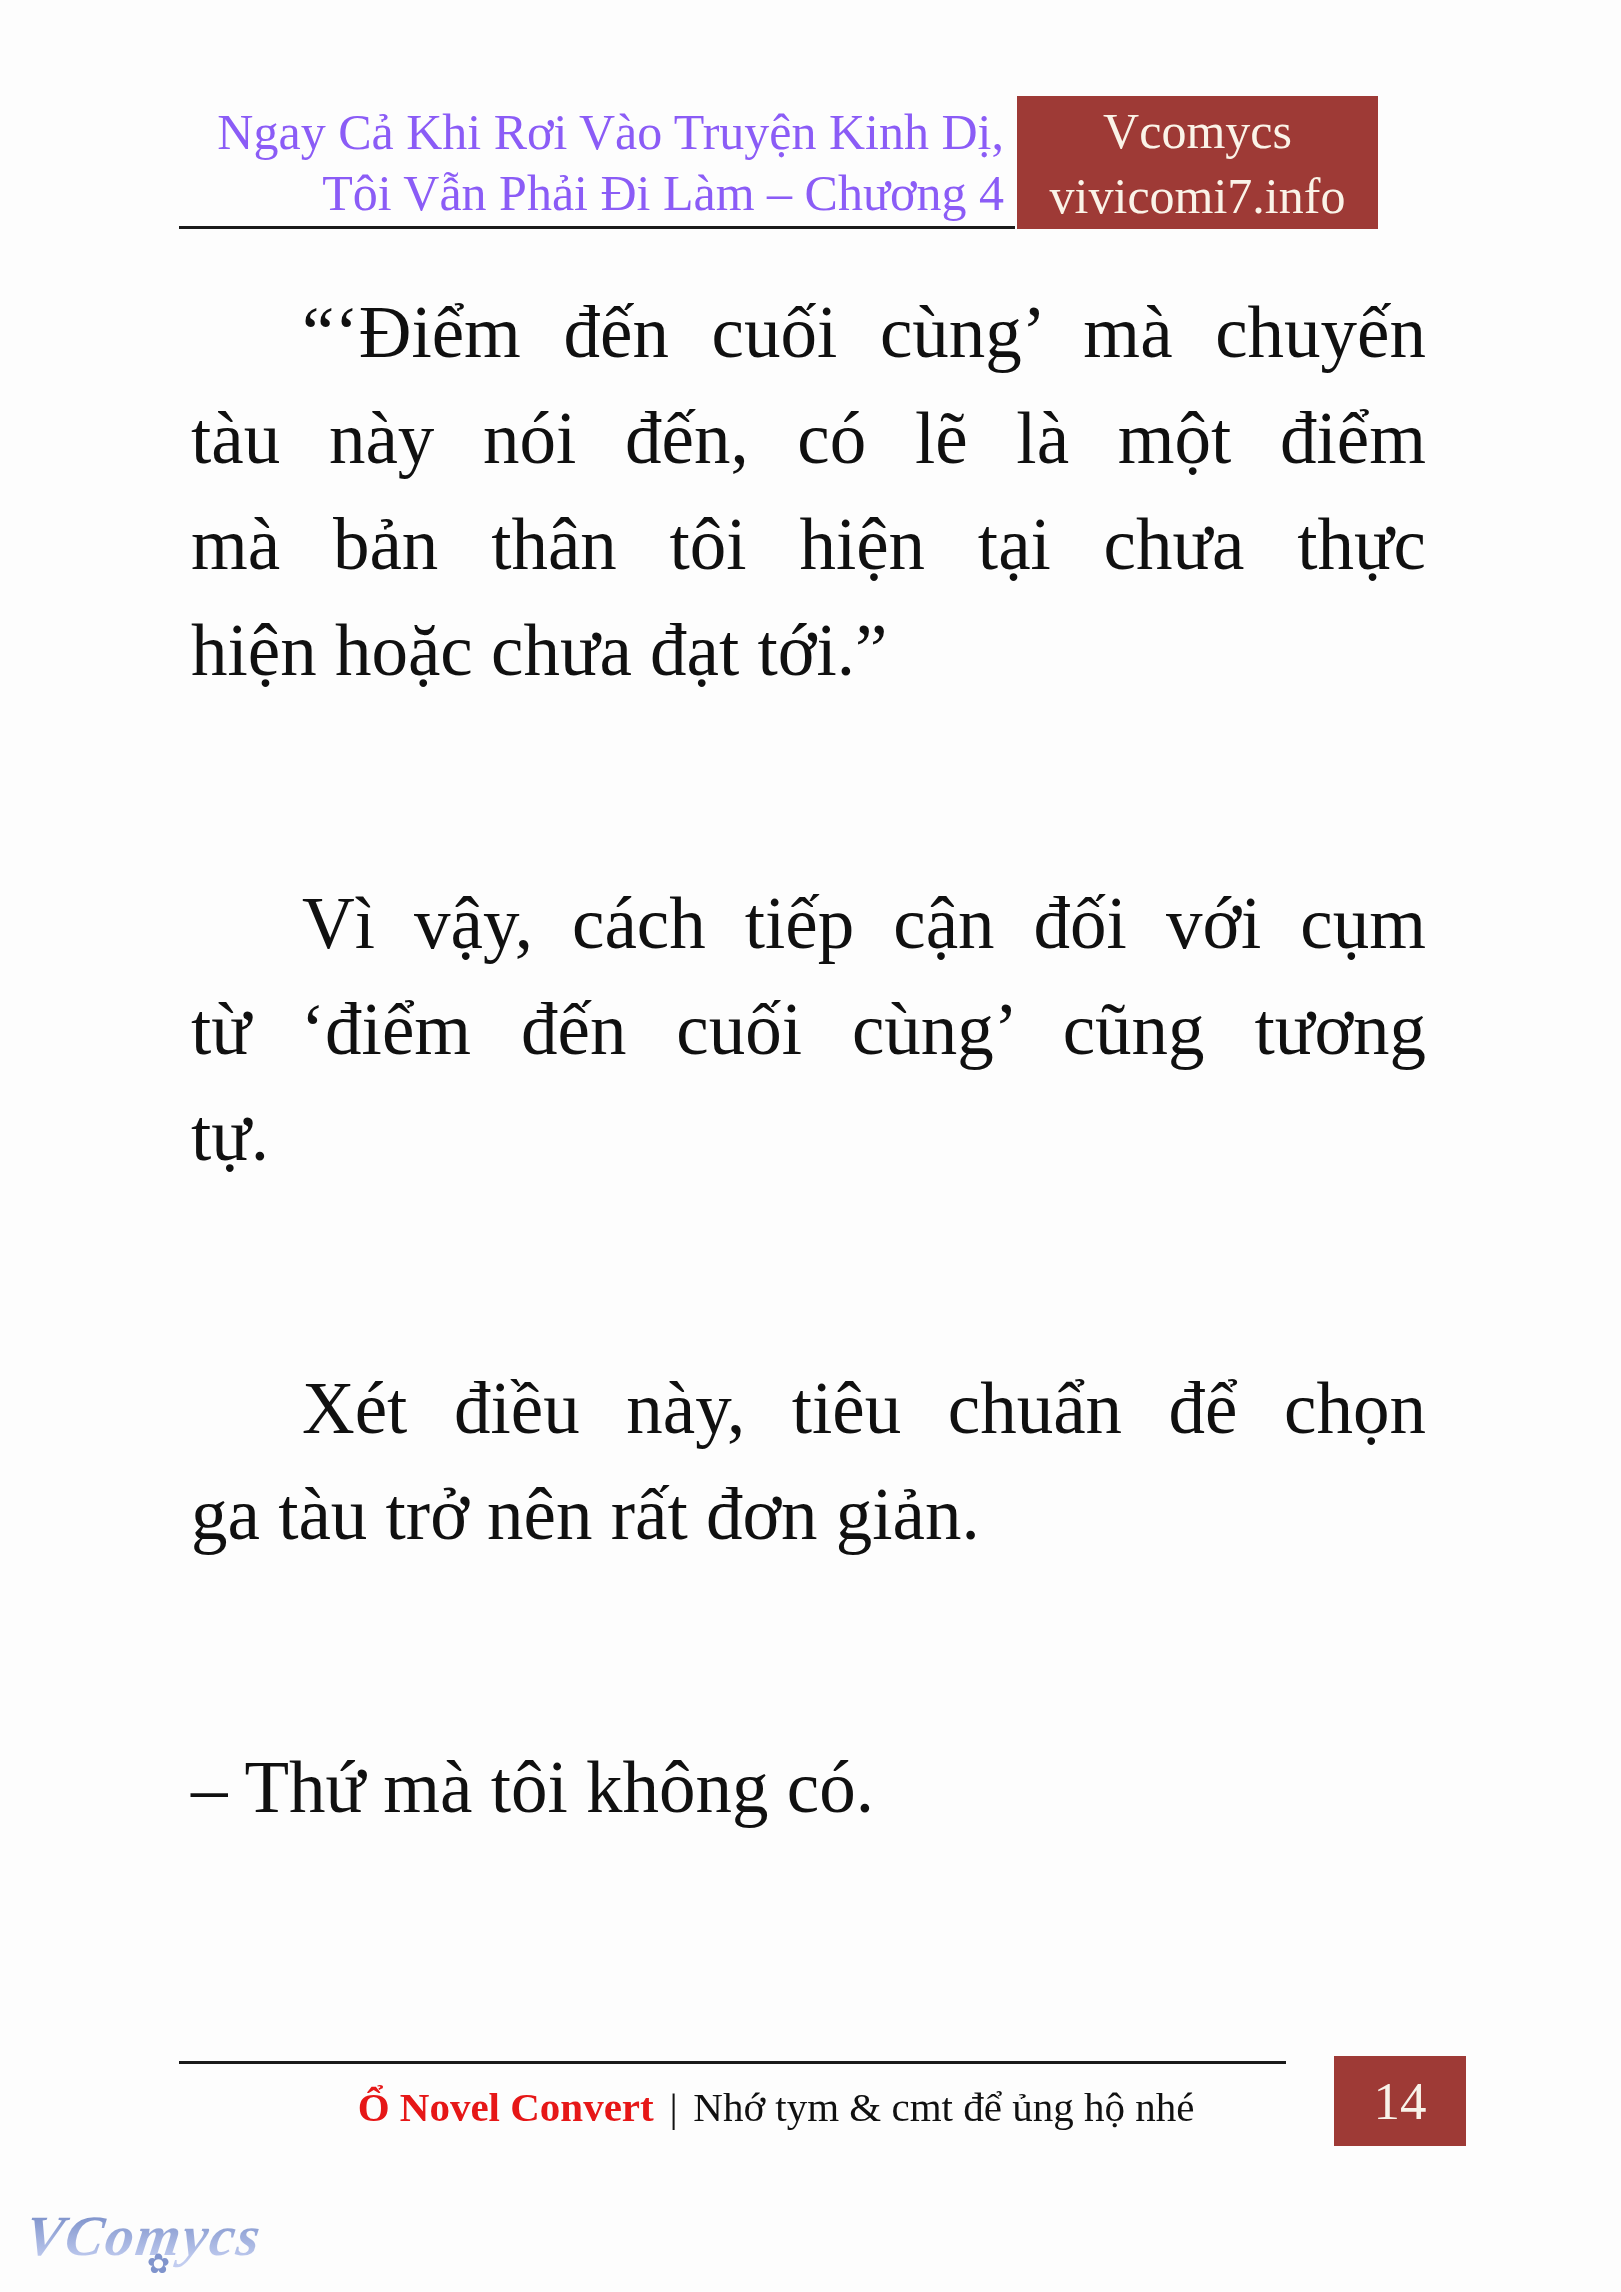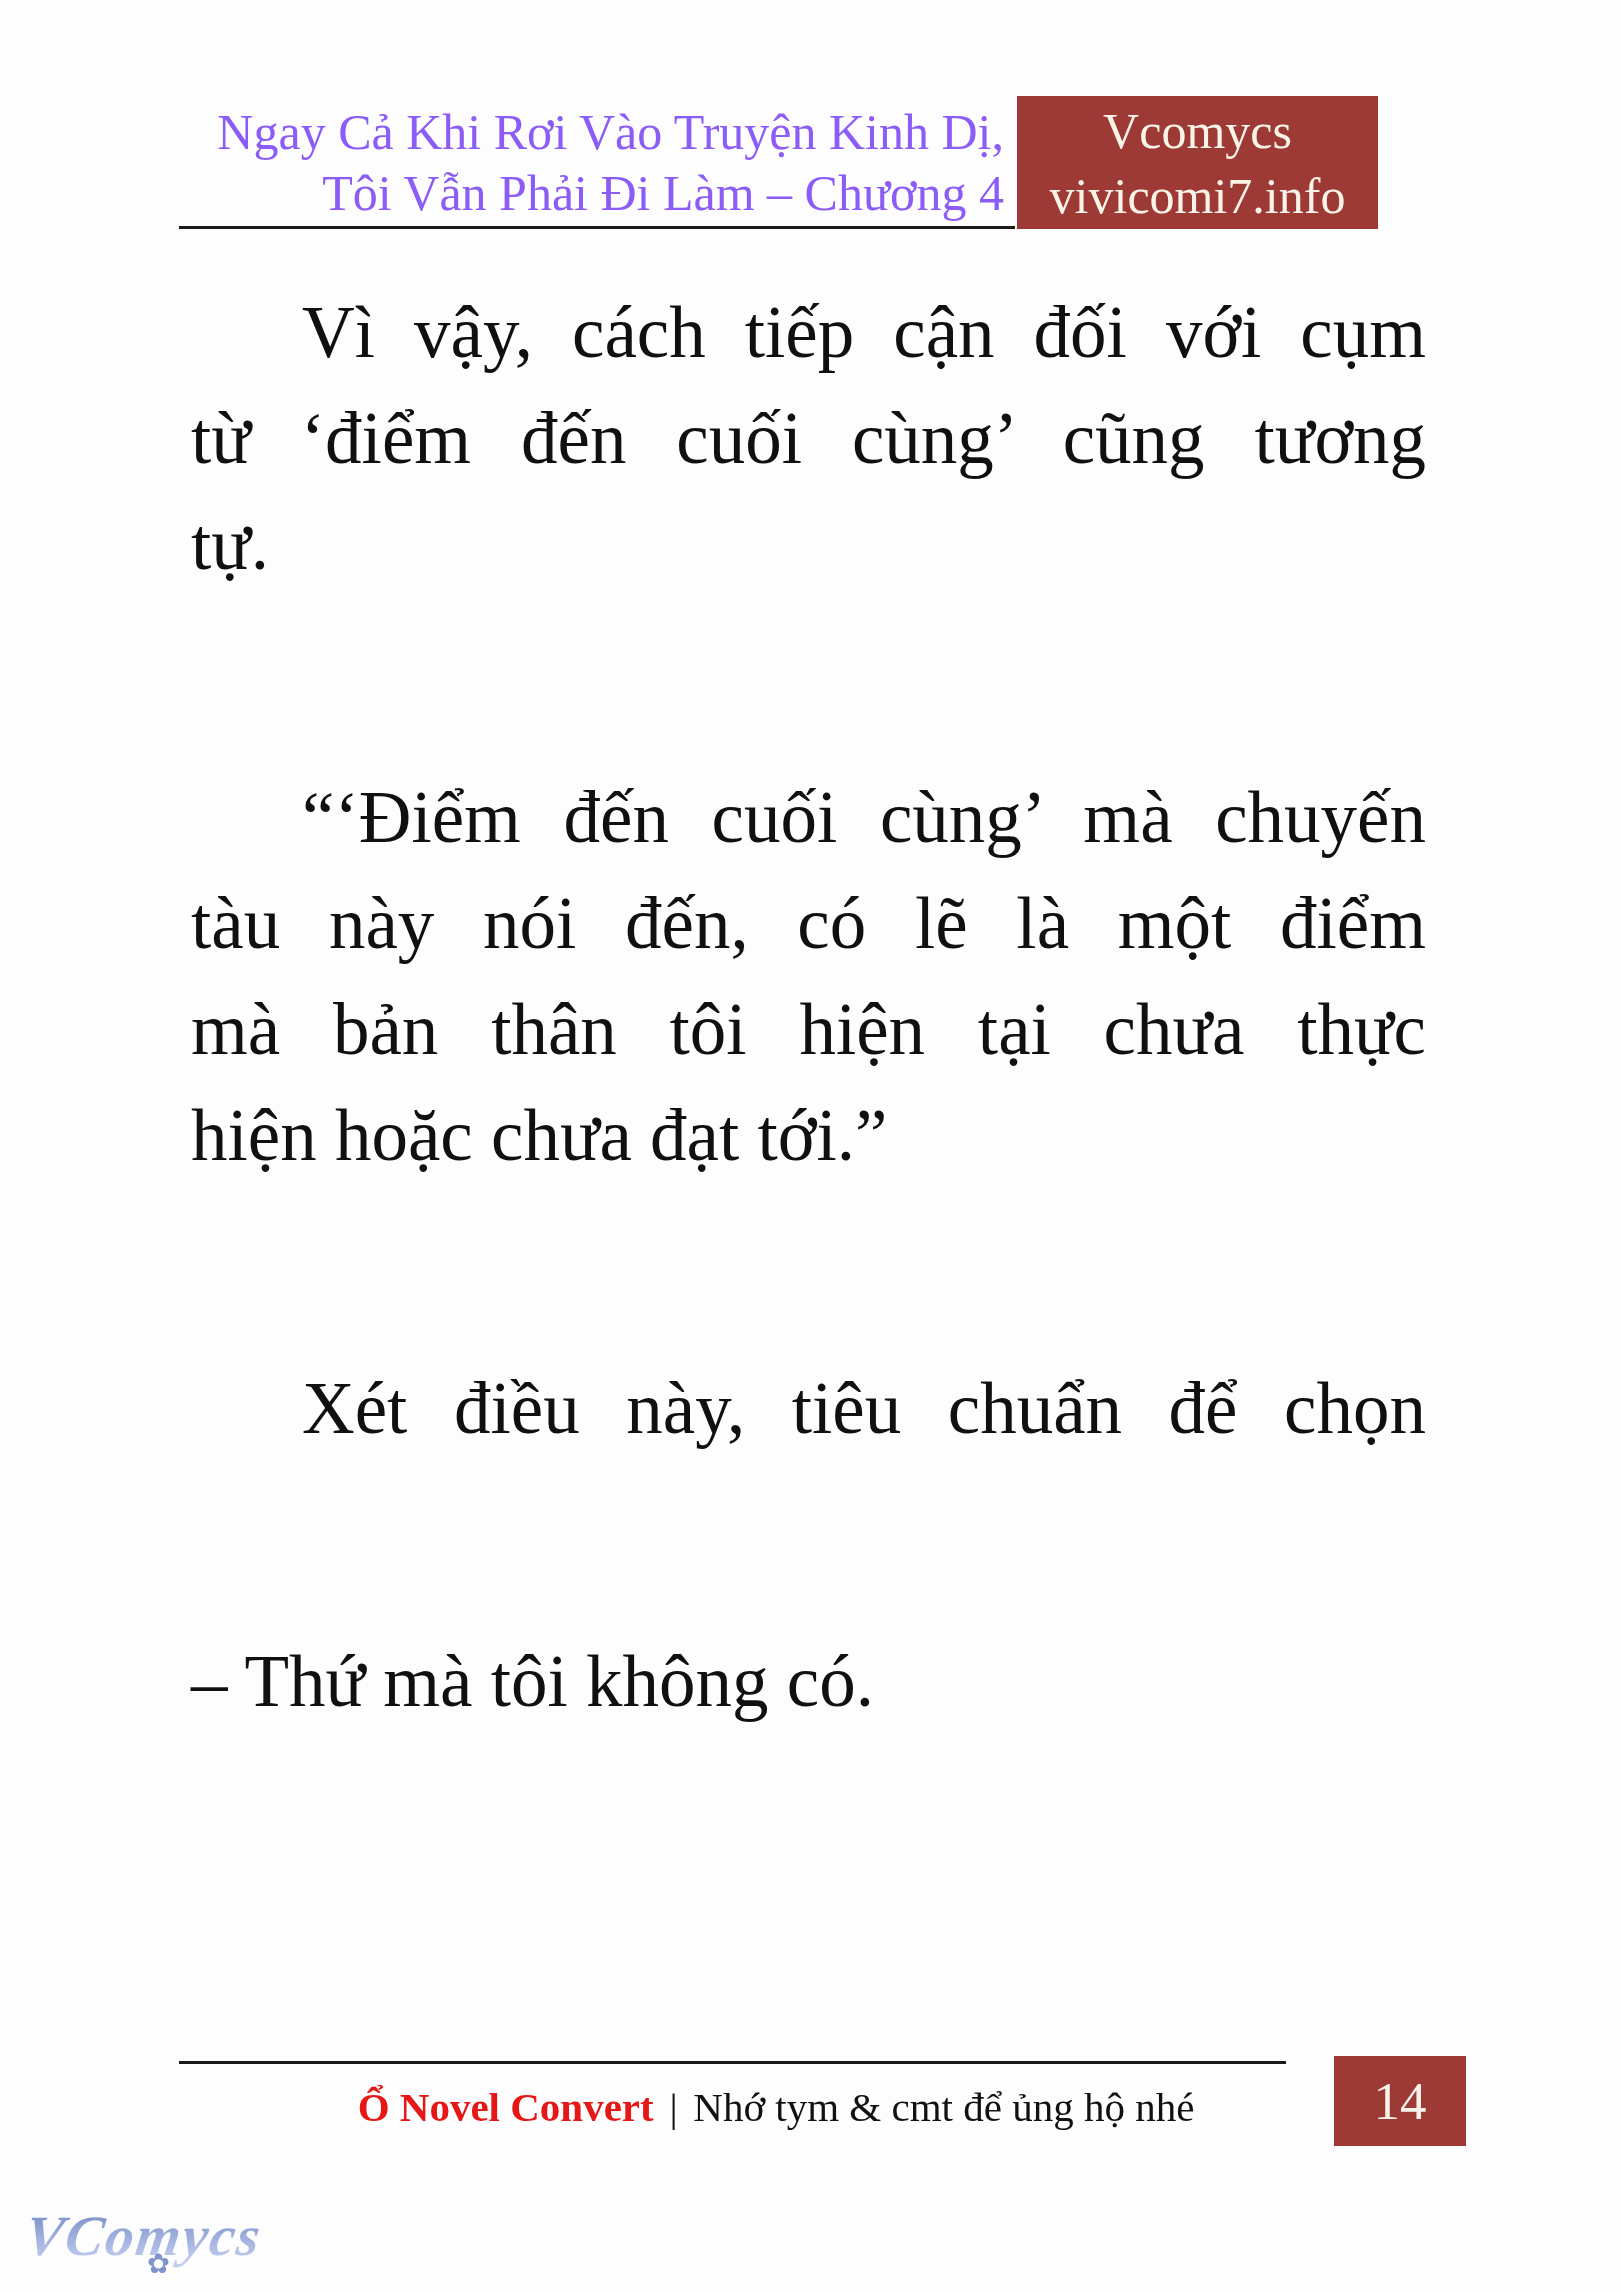--- a/index.html
+++ b/index.html
@@ -103,32 +103,33 @@
     <div class="title-line">Tôi Vẫn Phải Đi Làm – Chương 4</div>
   </div>
   <div class="header-rule"></div>
   <div class="brand-box">
     <div>Vcomycs</div>
     <div>vivicomi7.info</div>
   </div>
 
   <main class="body-text" id="body-paragraphs">
       <div class="para indent">
-        <div class="pline">Vì vậy, cách tiếp cận đối với cụm</div>
-        <div class="pline">từ ‘điểm đến cuối cùng’ cũng tương</div>
-        <div class="pline final">tự.</div>
-      </div>
-      <div class="para indent">
         <div class="pline">“‘Điểm đến cuối cùng’ mà chuyến</div>
         <div class="pline">tàu này nói đến, có lẽ là một điểm</div>
         <div class="pline">mà bản thân tôi hiện tại chưa thực</div>
         <div class="pline final">hiện hoặc chưa đạt tới.”</div>
       </div>
       <div class="para indent">
+        <div class="pline">Vì vậy, cách tiếp cận đối với cụm</div>
+        <div class="pline">từ ‘điểm đến cuối cùng’ cũng tương</div>
+        <div class="pline final">tự.</div>
+      </div>
+      <div class="para indent">
         <div class="pline">Xét điều này, tiêu chuẩn để chọn</div>
+        <div class="pline final">ga tàu trở nên rất đơn giản.</div>
       </div>
       <div class="para">
         <div class="pline final">– Thứ mà tôi không có.</div>
       </div>
     </main>
 
   <div class="footer-rule"></div>
   <div class="footer-credit">
     <span class="group">Ổ Novel Convert</span><span class="sep">|</span><span class="note">Nhớ tym &amp; cmt để ủng hộ nhé</span>
   </div>

